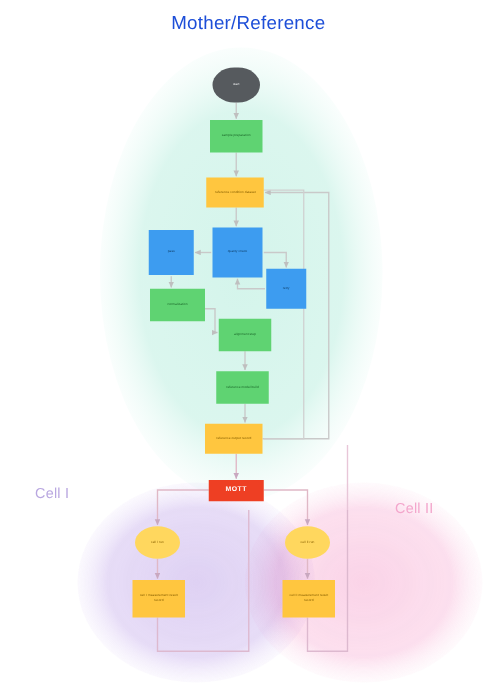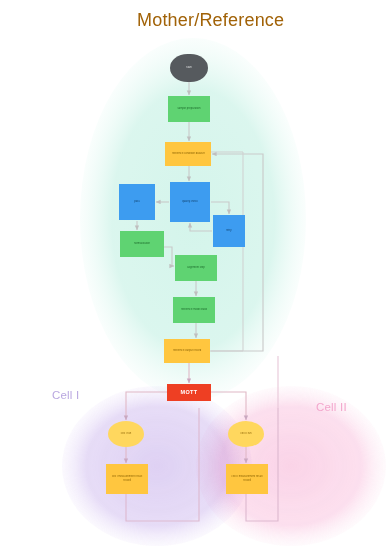--- a/index.html
+++ b/index.html
@@ -101,22 +101,22 @@
     <path d="M167,392 L126,392 L126,420" marker-end="url(#arp)"></path>
     <path d="M211,392 L246,392 L246,420" marker-end="url(#arp)"></path>
     <path d="M126,447 L126,463" marker-end="url(#arp)"></path>
     <path d="M246,447 L246,463" marker-end="url(#arp)"></path>
     <path d="M126,494 L126,521 L199,521 L199,408" stroke="#ddb9cf"></path>
     <path d="M246,494 L246,521 L278,521 L278,408" stroke="#ddb9cf"></path>
     <path d="M278,408 L278,372 L278,356" stroke="#e8c6d8"></path>
   </g>
 </svg>
 
-<div class="region-label" style="left:137px;top:10px;color:#a16207;font-size:18px;">Mother/Reference</div>
-<div class="region-label" style="left:52px;top:389px;color:#b9a7e0;text-align:right;">Cell I</div>
+<div class="region-label" style="left:137px;top:10px;color:#1d4ed8;font-size:15px;">Mother/Reference</div>
+<div class="region-label" style="left:28px;top:389px;color:#b9a7e0;text-align:right;">Cell I</div>
 <div class="region-label" style="left:316px;top:389px;color:#f3a6cc;margin-top:12px;">Cell II</div>
 
 <div class="node n-start glow" style="left:170px;top:54px;width:38px;height:28px;">
   <span class="txt">start</span>
 </div>
 
 <div class="node n-proc" style="left:168px;top:96px;width:42px;height:26px;">
   <span class="txt">sample preparation</span>
 </div>
 

